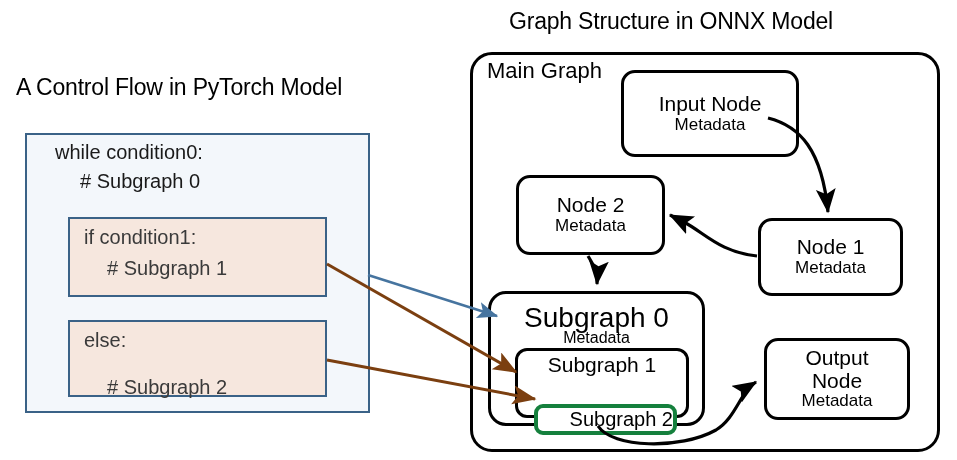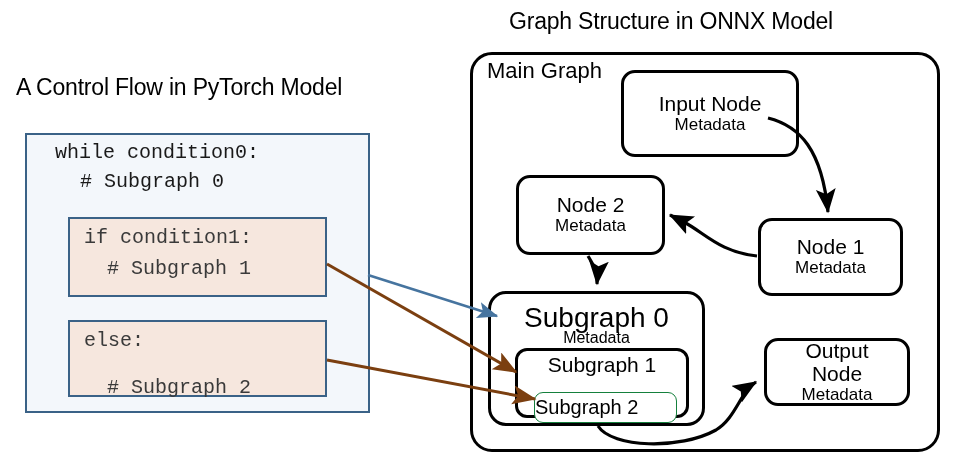--- a/index.html
+++ b/index.html
@@ -35,21 +35,21 @@
     width: 345px; height: 280px;
     background: #f3f7fb;
     border: 2px solid #3a6287;
     box-sizing: border-box;
   }
   .code-line {
     position: absolute;
     color: #2f2f2f;
     font-size: 20px;
     white-space: pre;
-    font-family: Liberation Mono, monospace;
+    font-family: Liberation Sans, sans-serif;
   }
   #code-while    { left: 55px;  top: 141px; color:#1a1a1a; }
   #code-sub0     { left: 80px;  top: 170px; color:#1a1a1a; }
 
   .inner-code-box {
     position: absolute;
     background: #f6e7de;
     border: 2px solid #3a6287;
     box-sizing: border-box;
   }
@@ -91,21 +91,21 @@
     justify-content: center;
     text-align: center;
     color: #000000;
   }
   .node-title { font-size: 21px; line-height: 1.08; white-space: nowrap; }
   .node-meta  { font-size: 17px; line-height: 1.08; white-space: nowrap; }
 
   #input-node  { left: 621px; top: 70px;  width: 178px; height: 87px; }
   #node1-box   { left: 758px; top: 218px; width: 145px; height: 78px; }
   #node2-box   { left: 516px; top: 175px; width: 149px; height: 80px; }
-  #output-node { left: 764px; top: 338px; width: 146px; height: 68px; }
+  #output-node { left: 764px; top: 338px; width: 146px; height: 82px; }
 
   
   #subgraph0-box {
     position: absolute;
     left: 488px; top: 291px;
     width: 217px; height: 135px;
     border: 3px solid #000000;
     border-radius: 18px;
     background: #ffffff;
     box-sizing: border-box;
@@ -126,27 +126,27 @@
     border-radius: 12px;
     background: #ffffff;
     box-sizing: border-box;
   }
   #subgraph1-title {
     position: absolute; left: 0; right: 0; top: 2px;
     text-align: center; font-size: 21px; color: #000;
   }
   #subgraph2-box {
     position: absolute;
-    left: 534px; top: 392px;
+    left: 534px; top: 404px;
     width: 143px; height: 31px;
-    border: 1px solid #15803d;
+    border: 4px solid #15803d;
     border-radius: 9px;
     background: #ffffff;
     box-sizing: border-box;
-    display: flex; align-items: center; justify-content: flex-start;
+    display: flex; align-items: center; justify-content: flex-end;
   }
   #subgraph2-title { font-size: 20px; color:#000; white-space: nowrap; }
 
   
   .overlay {
     position: absolute;
     left: 0; top: 0;
     width: 957px; height: 460px;
     pointer-events: none;
   }

